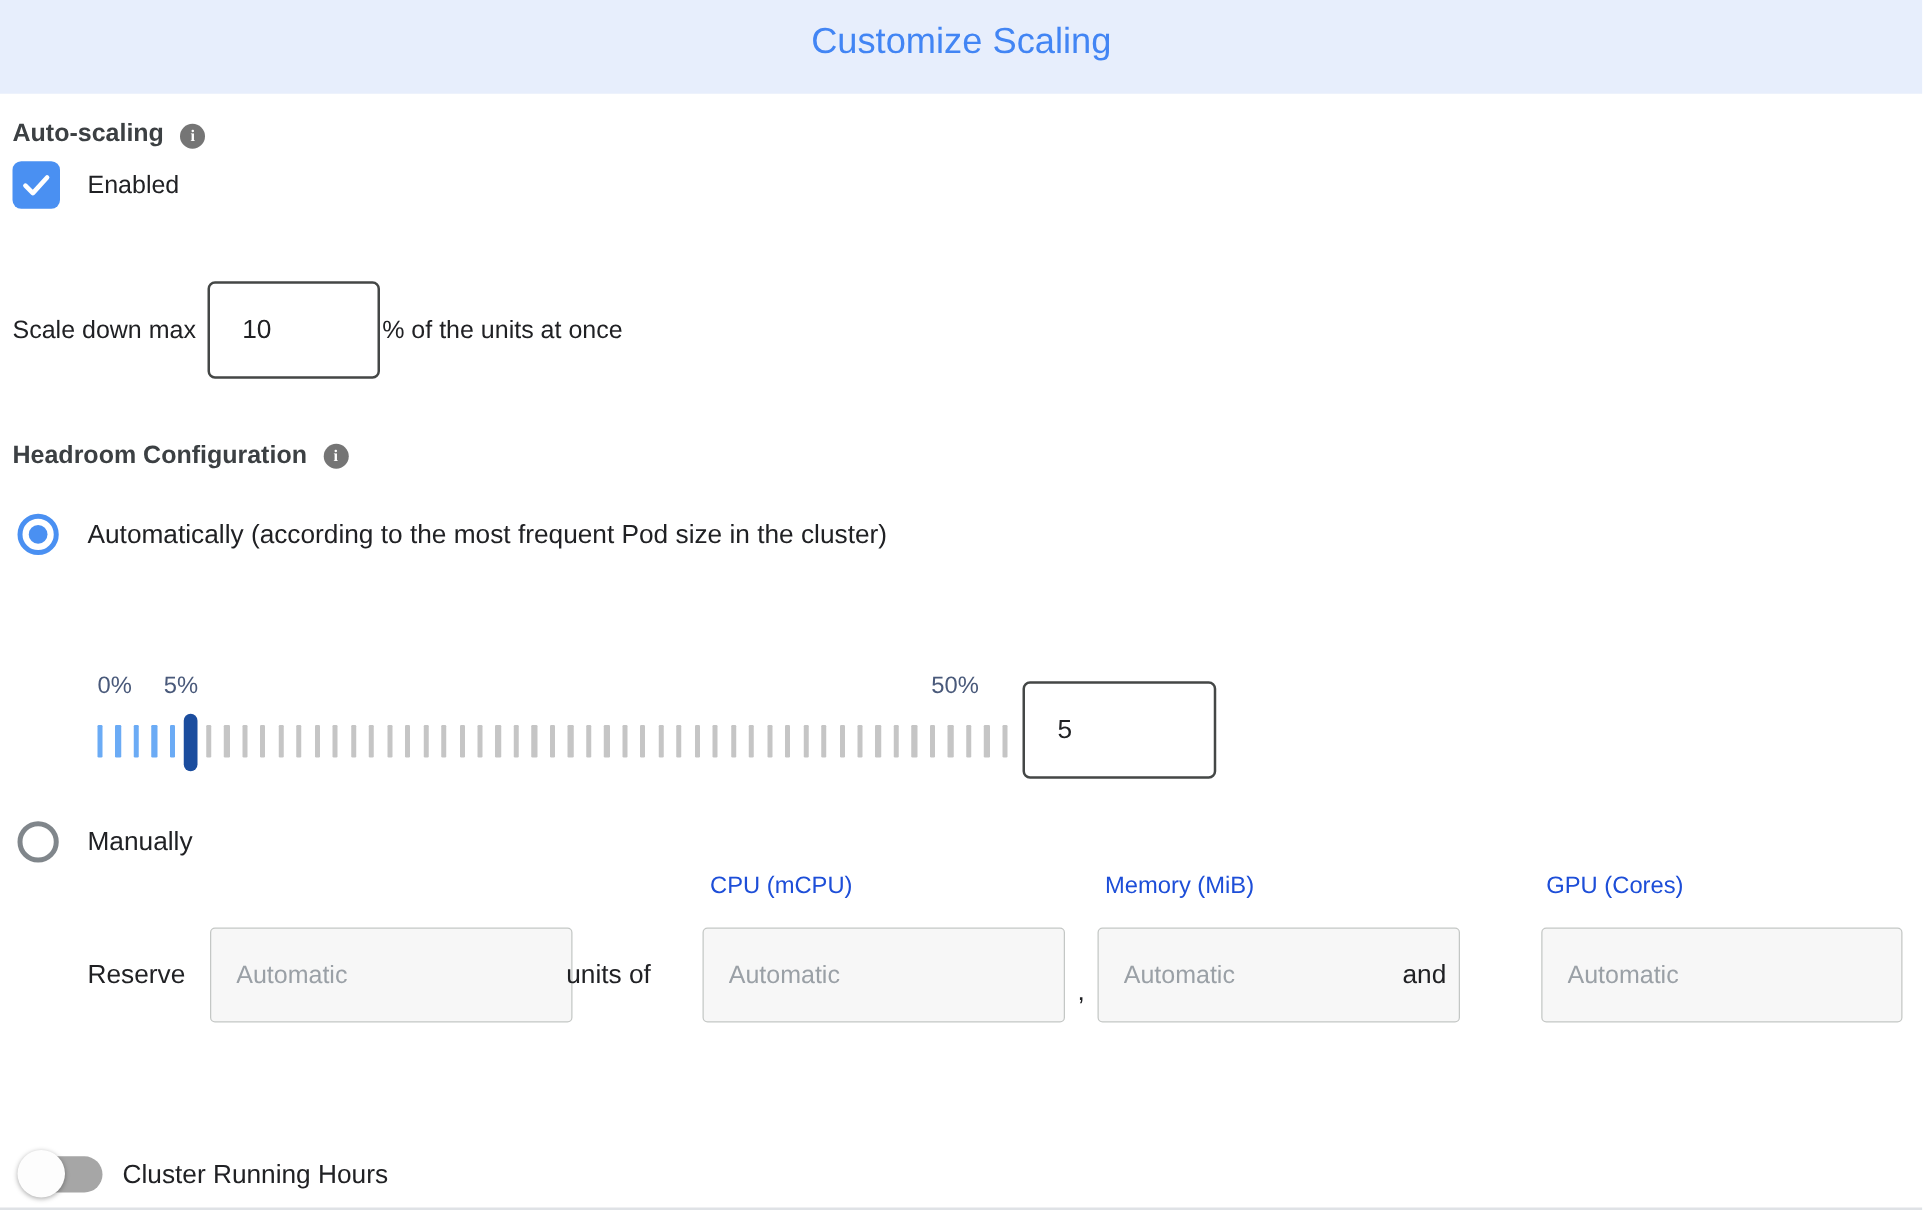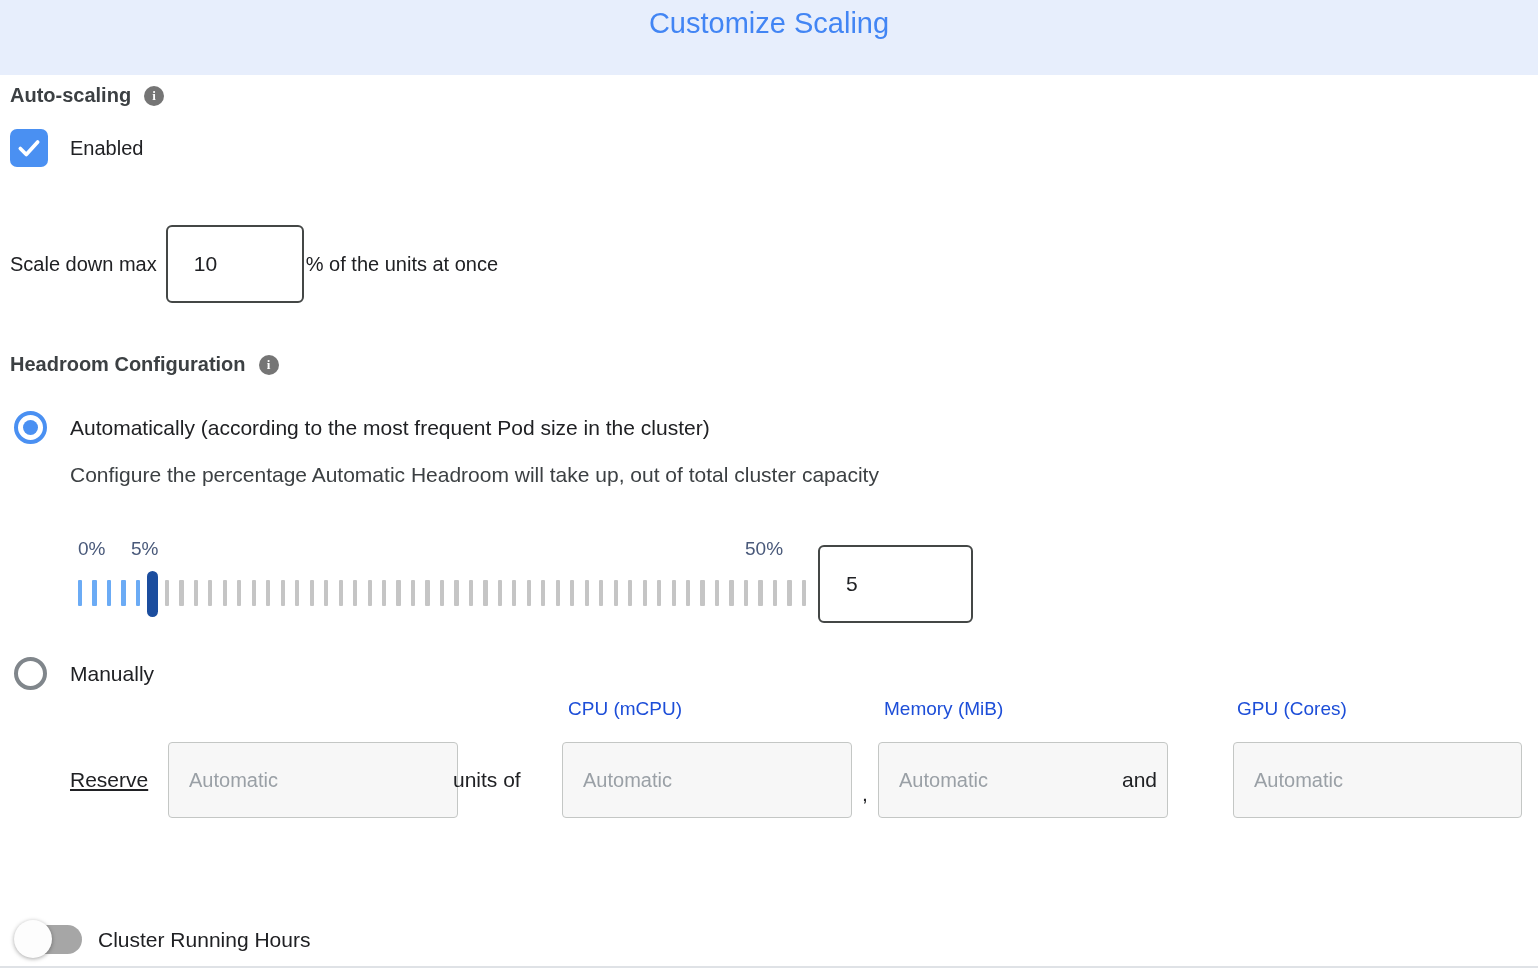--- a/index.html
+++ b/index.html
@@ -17,21 +17,21 @@
   }
 
   
   .header {
     position: absolute; left: 0; top: 0;
     width: 100%; height: 75px;
     background: #e7eefc;
     display: flex; justify-content: center; align-items: flex-start;
   }
   .header-title {
-    margin-top: 7px;
+    margin-top: 17px;
     font-size: 29px;
     color: #4285f4;
   }
 
   
   .section-label-row {
     position: absolute;
     display: flex; align-items: center; gap: 13px;
     font-size: 20px; font-weight: bold; color: #3c4043;
   }
@@ -177,21 +177,21 @@
 </style>
 </head>
 <body>
 
 <div id="page">
 
   <div class="header">
     <div class="header-title">Customize Scaling</div>
   </div>
 
-  <div class="section-label-row" style="left:10px; top:84px;">
+  <div class="section-label-row" style="left:10px; top:96px;align-items:flex-end;">
     <span>Auto-scaling</span>
     <span class="info-icon">
         <span>i</span>
       </span>
   </div>
 
   <div class="checkbox">
     <svg width="26" height="26" viewBox="0 0 24 24">
       <path d="M4 12.5 L9.5 18 L20 6.5" fill="none" stroke="#ffffff" stroke-width="3.4" stroke-linecap="round" stroke-linejoin="round"></path>
     </svg>
@@ -208,21 +208,20 @@
     <span>Headroom Configuration</span>
     <span class="info-icon">
         <span>i</span>
       </span>
   </div>
 
   <div class="radio selected" style="left:14px; top:411px;">
     <div class="radio-dot"></div>
   </div>
   <div class="radio-label" style="top:411px;">Automatically (according to the most frequent Pod size in the cluster)</div>
-  <div class="radio-desc">Configure the percentage Automatic Headroom will take up, out of total cluster capacity</div>
 
   <div class="slider-pct-label" style="left:78px;">0%</div>
   <div class="slider-pct-label" style="left:131px;">5%</div>
   <div class="slider-pct-label" style="left:745px;">50%</div>
 
   <div class="slider-track">
       <div class="tick active" style="left: 0px;"></div>
       <div class="tick active" style="left: 14.476px;"></div>
       <div class="tick active" style="left: 28.952px;"></div>
       <div class="tick active" style="left: 43.428px;"></div>
@@ -278,21 +277,21 @@
 
   <input class="num-input headroom-value-input" type="text" value="5" style="">
 
   <div class="radio unselected" style="left:14px; top:657px;"></div>
   <div class="radio-label" style="top:657px;">Manually</div>
 
   <div class="col-header" style="left:568px;">CPU (mCPU)</div>
   <div class="col-header" style="left:884px;">Memory (MiB)</div>
   <div class="col-header" style="left:1237px;">GPU (Cores)</div>
 
-  <div class="flow-label" style="left:70px;text-decoration:underline;">Reserve</div>
+  <div class="flow-label" style="left:70px;">Reserve</div>
   <input class="auto-input" style="left: 168px; width: 290px;" type="text" placeholder="Automatic">
   <div class="flow-label" style="left:453px;text-align:center;">units of</div>
   <input class="auto-input" style="left: 562px; width: 290px;" type="text" placeholder="Automatic">
   <div class="flow-label comma-label" style="left:862px;">,</div>
   <input class="auto-input" style="left: 878px; width: 290px;" type="text" placeholder="Automatic">
   <div class="flow-label" style="left:1122px;">and</div>
   <input class="auto-input" style="left: 1233px; width: 289px;" type="text" placeholder="Automatic">
 
   <div class="toggle">
     <div class="toggle-track"></div>

